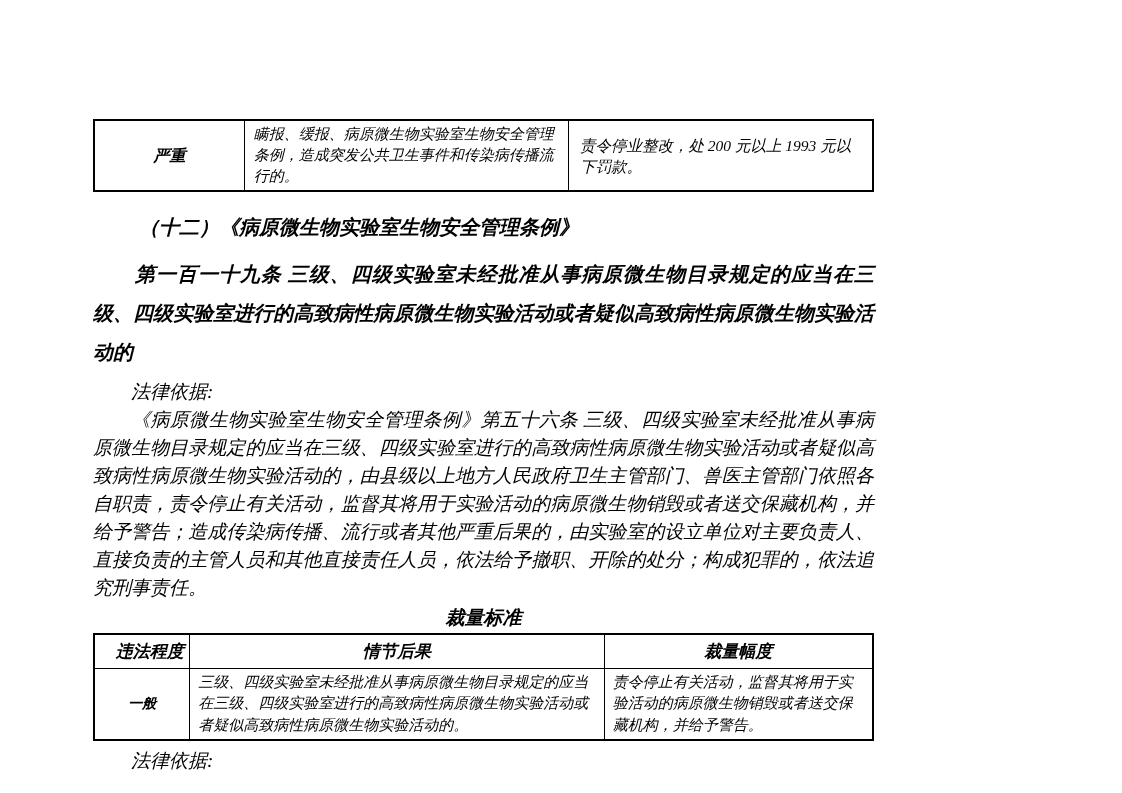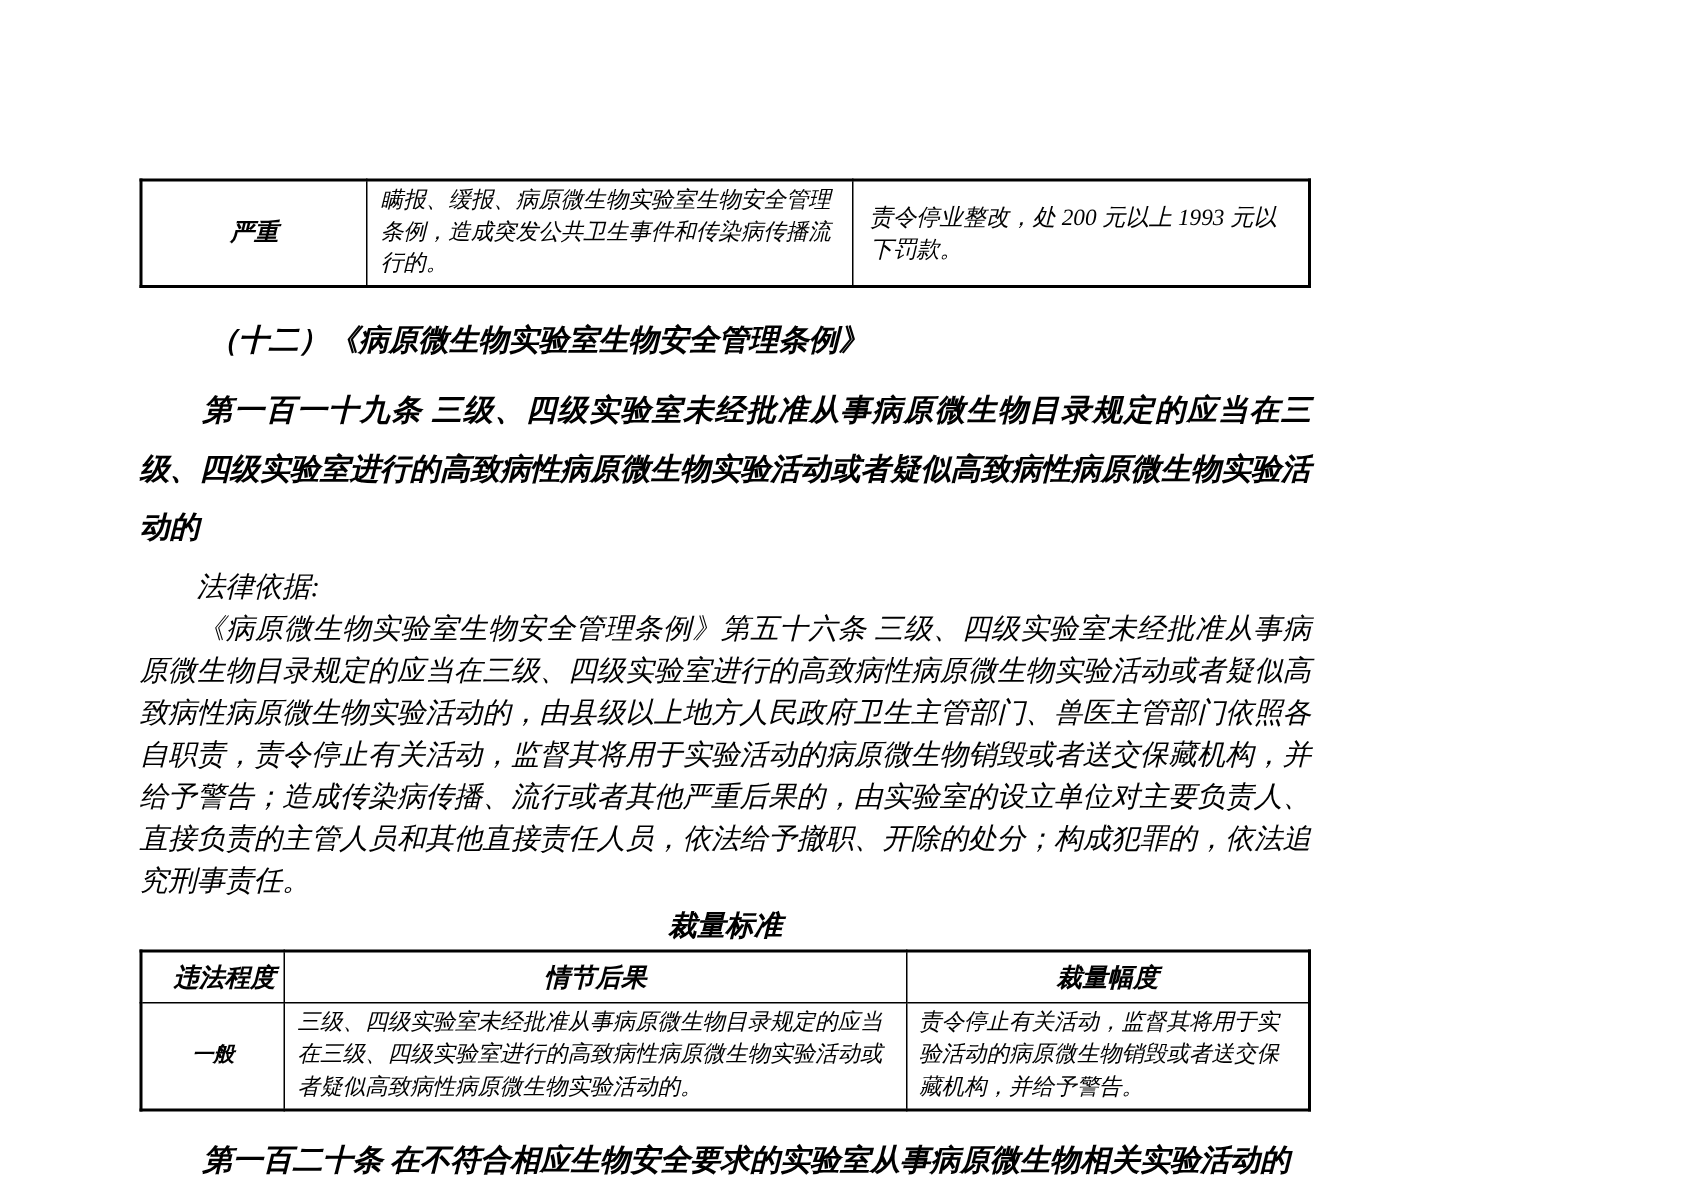--- a/index.html
+++ b/index.html
@@ -146,18 +146,17 @@
     </thead>
     <tbody>
       <tr>
         <td class="degree">一般</td>
         <td>三级、四级实验室未经批准从事病原微生物目录规定的应当在三级、四级实验室进行的高致病性病原微生物实验活动或者疑似高致病性病原微生物实验活动的。</td>
         <td>责令停止有关活动，监督其将用于实验活动的病原微生物销毁或者送交保藏机构，并给予警告。</td>
       </tr>
     </tbody>
   </table>
 
-  <div class="article-heading">第一百二十条 在不符合相应生物安全要求的实验室从事病原微生物相关实验活动的</div>
 
   <p class="body-text label-line">法律依据:</p>
 
 
 </div>
 
 </body></html>

